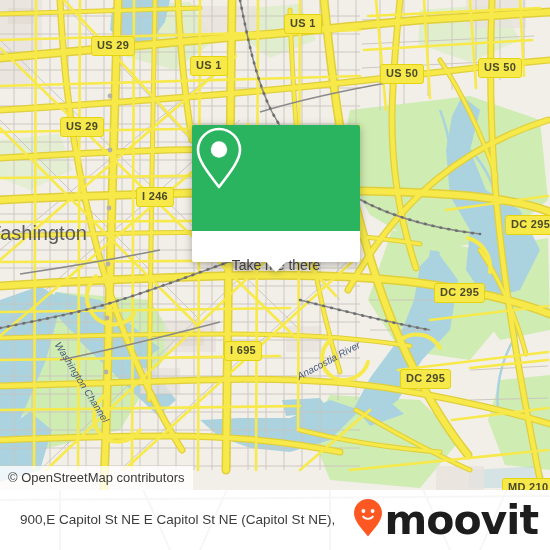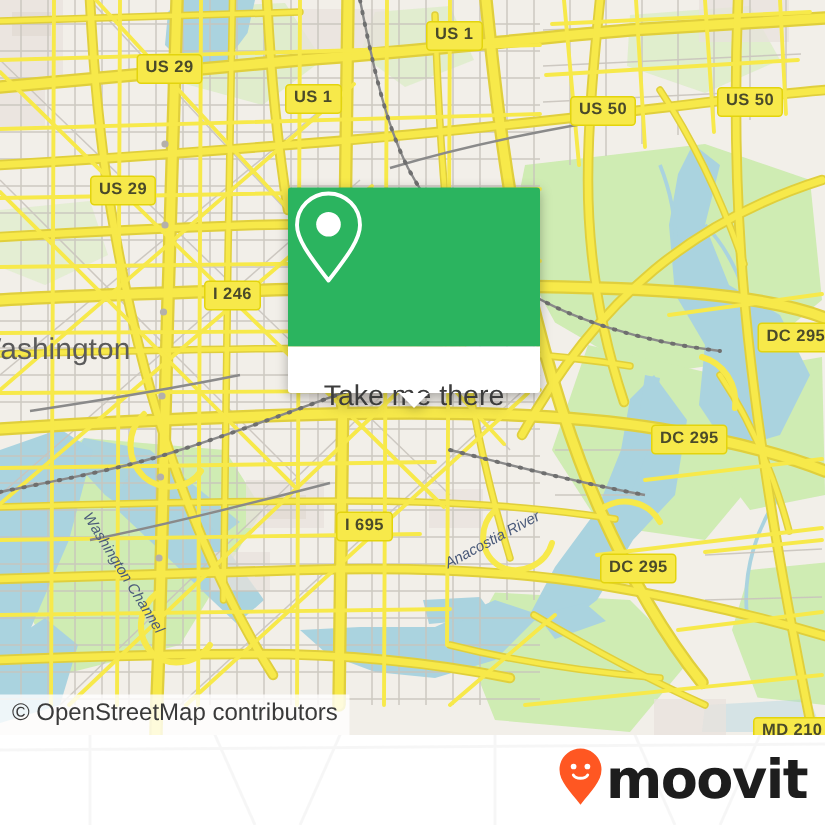--- a/index.html
+++ b/index.html
@@ -49,21 +49,21 @@
     white-space:nowrap;
     font-family:"Liberation Sans", sans-serif;
     font-style:italic;
   }
 
   
   .attrib{
     position:absolute;left:0;bottom:0;
     background:rgba(255,255,255,0.80);
     color:#3a3a3a;
-    font-size:16px;
+    font-size:13px;
     padding:4px 8px 5px 8px;
     white-space:nowrap;
     font-family:"Liberation Sans", sans-serif;
     margin-top:44px;
   }
 
   
   .callout{
     position:absolute;left:192px;top:125px;width:168px;
     filter:drop-shadow(0 2px 4px rgba(0,0,0,0.30));
@@ -76,21 +76,21 @@
   }
   .callout-bottom{
     background:#ffffff;
     height:31px;
     display:flex;align-items:center;justify-content:center;
     border-radius:0 0 2px 2px;
     position:relative;
   }
   .callout-label{
     color:#3c3c3c;
-    font-size:19px;
+    font-size:14px;
     font-family:"Liberation Sans", sans-serif;
     margin-top:36px;
   }
   .callout-tail{
     position:absolute;left:50%;bottom:-10px;margin-left:-10px;
     width:0;height:0;
     border-left:10px solid transparent;
     border-right:10px solid transparent;
     border-top:10px solid #ffffff;
   }
@@ -115,21 +115,21 @@
     color:#3c3c3c;
     font-size:13.5px;
     line-height:1.45;
     font-family:"Liberation Sans", sans-serif;
   }
   .brand{
     display:flex;align-items:center;gap:2px;flex:none;
   }
   .brand-word{
     color:#1d1d1d;
-    font-size:36px;
+    font-size:41px;
     letter-spacing:-1px;
     font-family:"DejaVu Sans", sans-serif;
     font-weight:bold;
   }
 </style>
 </head>
 <body>
 
 <div id="root">
 
@@ -470,20 +470,21 @@
           <path d="M240,0 L200,90"></path>
         <path d="M330,0 L330,90"></path>
           <path d="M410,0 L450,90"></path>
           <path d="M520,0 L480,90"></path>
         <path d="M0,40 L550,36"></path>
       </g>
     </svg>
 
     <div class="footer-inner">
       <div class="footer-text">
+        <div>900,E Capitol St NE E Capitol St NE (Capitol St NE),</div>
       </div>
 
       <div class="brand">
         <span>
           <svg width="30" height="40" viewBox="0 0 30 40">
             <path d="M15 1 C7.3 1 1 7.3 1 15 C1 23 8 29.5 15 38.5 C22 29.5 29 23 29 15 C29 7.3 22.7 1 15 1 Z" fill="#ff5722"></path>
             <circle cx="10.4" cy="13" r="1.9" fill="#ffffff"></circle>
             <circle cx="19.6" cy="13" r="1.9" fill="#ffffff"></circle>
             <path d="M10.2 18.6 C12 21.6 18 21.6 19.8 18.6" stroke="#ffffff" stroke-width="1.9" fill="none" stroke-linecap="round"></path>
           </svg>

